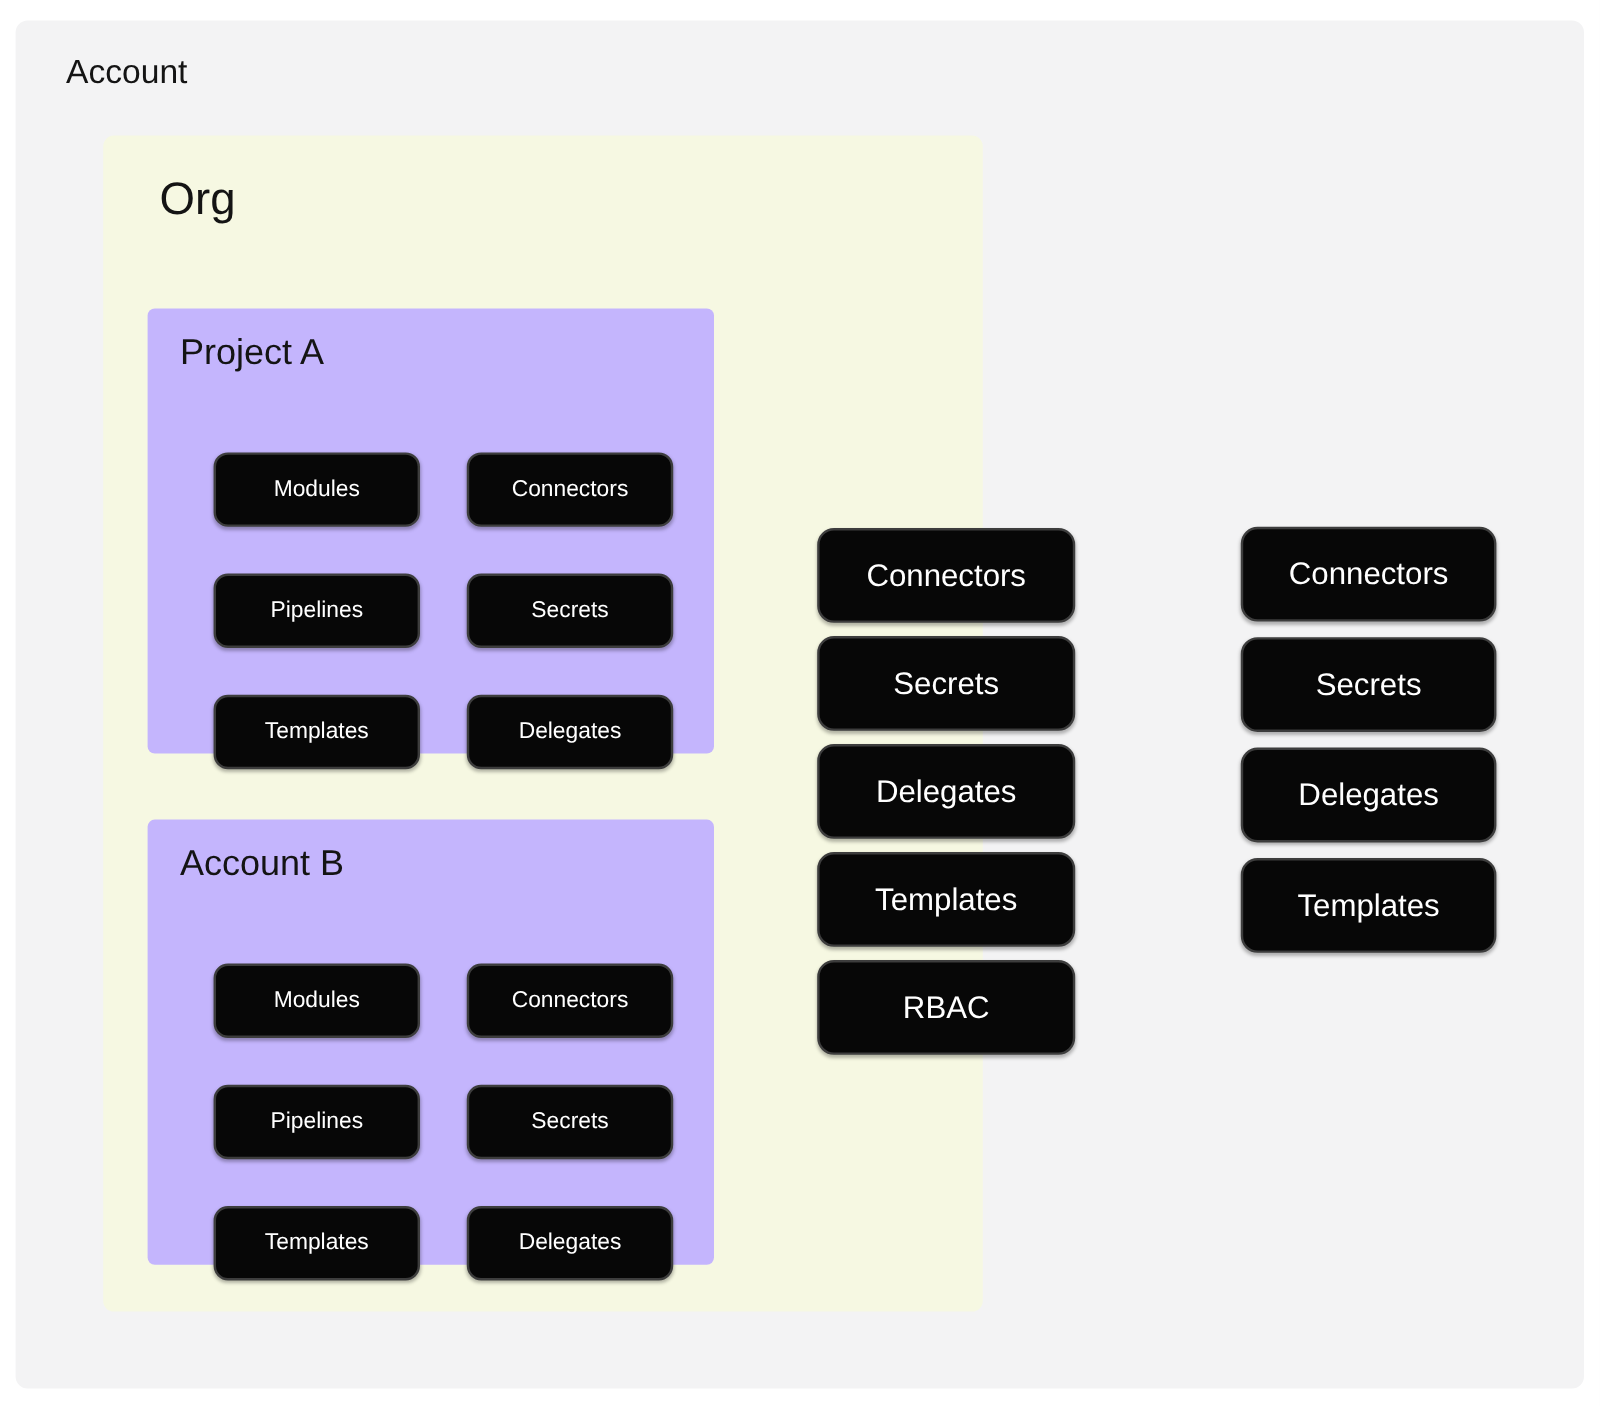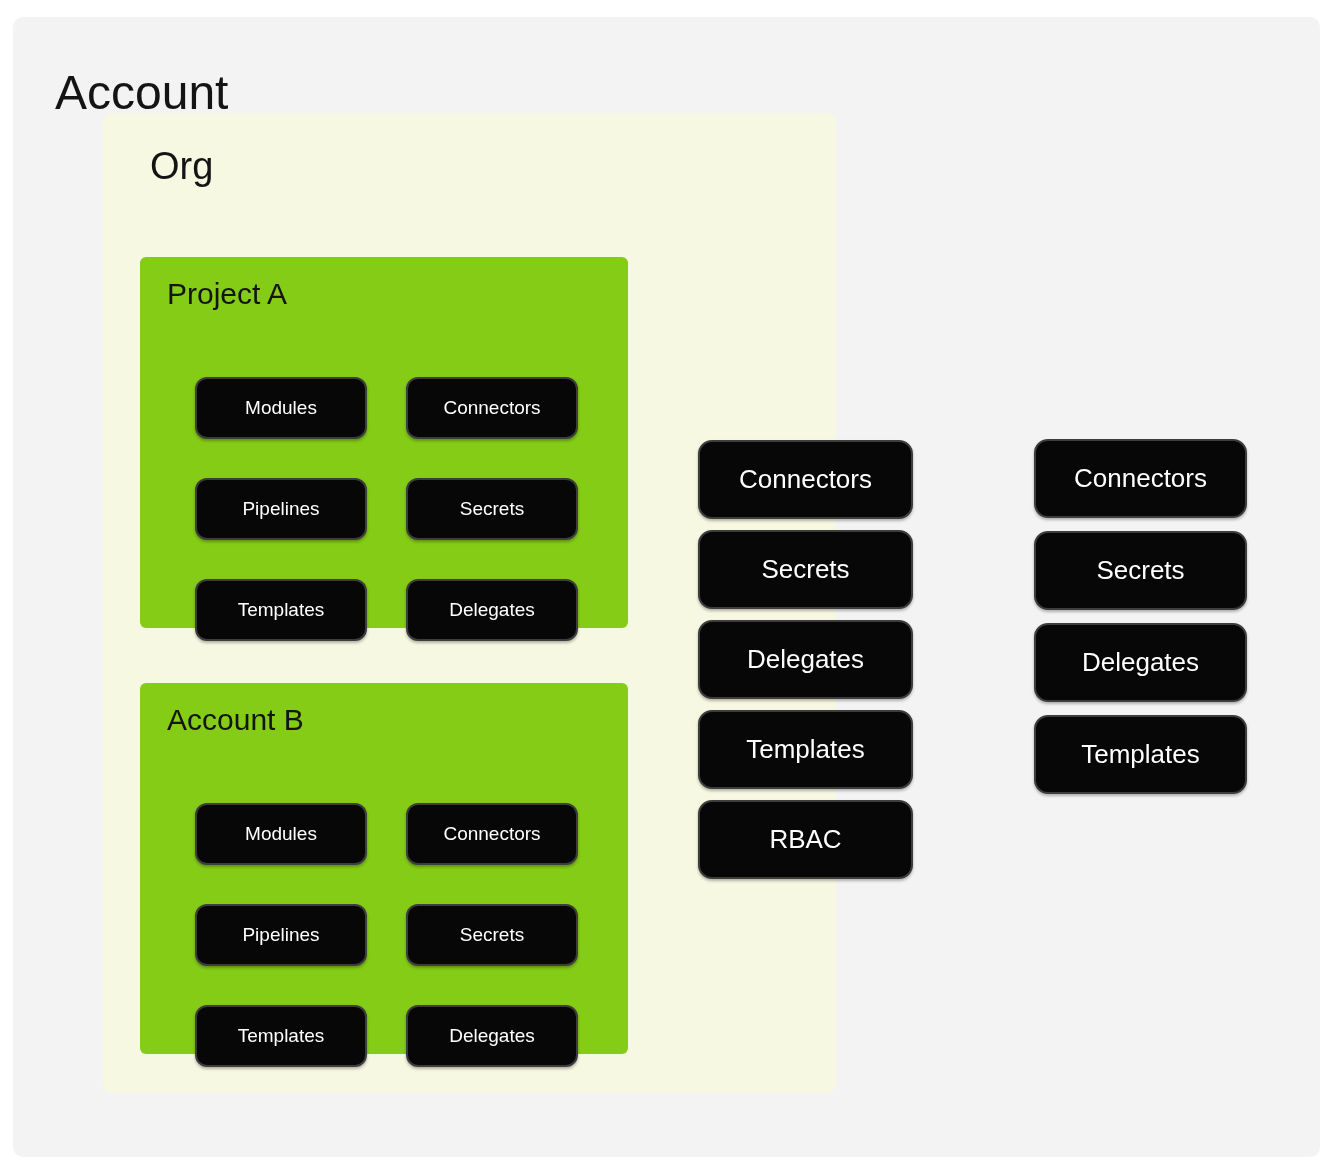--- a/index.html
+++ b/index.html
@@ -17,46 +17,45 @@
   }
   .account-box {
     position: absolute;
     left: 13px; top: 17px;
     width: 1307px; height: 1140px;
     background: #f3f3f4;
     border-radius: 10px;
   }
   .account-title {
     position: absolute;
-    left: 42px; top: 40px;
-    font-size: 48px;
+    left: 42px; top: 22px;
+    font-size: 28px;
     color: #141414;
     line-height: 1.5;
   }
   .org-box {
     position: absolute;
-    left: 90px; top: 96px;
+    left: 73px; top: 96px;
     width: 733px; height: 980px;
     background: #f6f8e2;
     border-radius: 9px;
   }
   .org-title {
     position: absolute;
     left: 47px; top: 25px;
     font-size: 38px;
     color: #141414;
     line-height: 1.5;
   }
   .project-box {
     position: absolute;
     left: 37px;
     width: 472px; height: 371px;
-    background: #84cc16;
+    background: #c4b5fd;
     border-radius: 6px;
-    padding-left: 16px;
   }
   .project-a { top: 144px; }
   .project-b { top: 570px; }
   .project-title {
     position: absolute;
     left: 27px; top: 14px;
     font-size: 30px;
     color: #141414;
     line-height: 1.5;
   }

